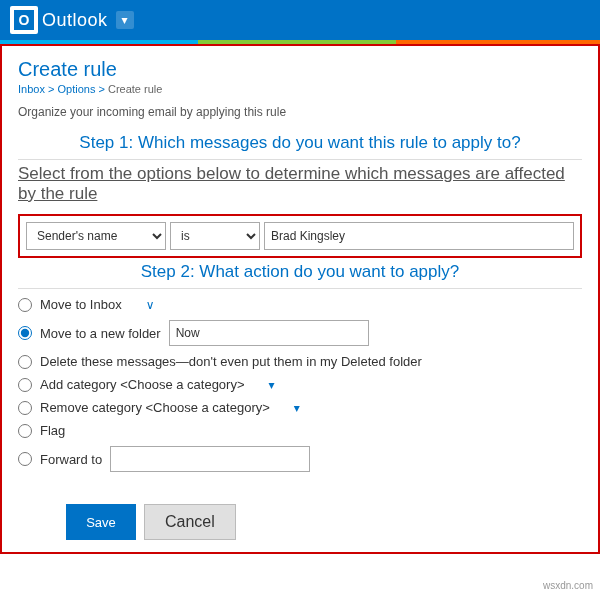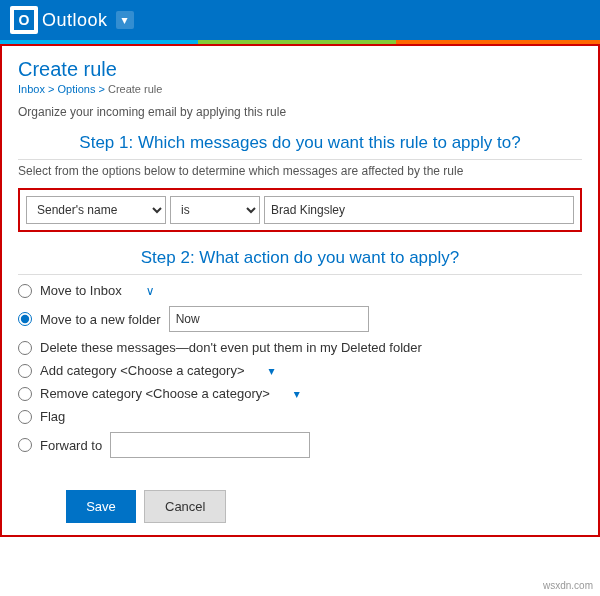--- a/index.html
+++ b/index.html
@@ -96,30 +96,31 @@
       font-size: 17px;
       font-weight: 300;
       color: #0072C6;
       margin-bottom: 4px;
       border-bottom: 1px solid #ddd;
       padding-bottom: 6px;
       text-align: center;
     }
 
     .step-desc {
-      font-size: 12px;
+      font-size: 17px;
       color: #555;
       margin-bottom: 10px;
+      text-decoration: underline;
     }
 
     
     .rule-selector {
       display: flex;
       gap: 4px;
-      margin-bottom: 16px;
+      margin-bottom: 4px;
       border: 2px solid #CC0000;
       padding: 6px;
       align-items: center;
     }
 
     .rule-selector select {
       border: 1px solid #aaa;
       padding: 4px 6px;
       font-size: 12px;
       color: #333;
@@ -211,21 +212,21 @@
       font-size: 13px;
       cursor: pointer;
       min-width: 70px;
     }
 
     .btn-cancel {
       background: #e0e0e0;
       color: #333;
       border: 1px solid #bbb;
       padding: 8px 20px;
-      font-size: 13px;
+      font-size: 16px;
       cursor: pointer;
       min-width: 70px;
     }
 
     .wsxdn {
       position: fixed;
       bottom: 4px;
       right: 4px;
       font-size: 10px;
       color: #999;

